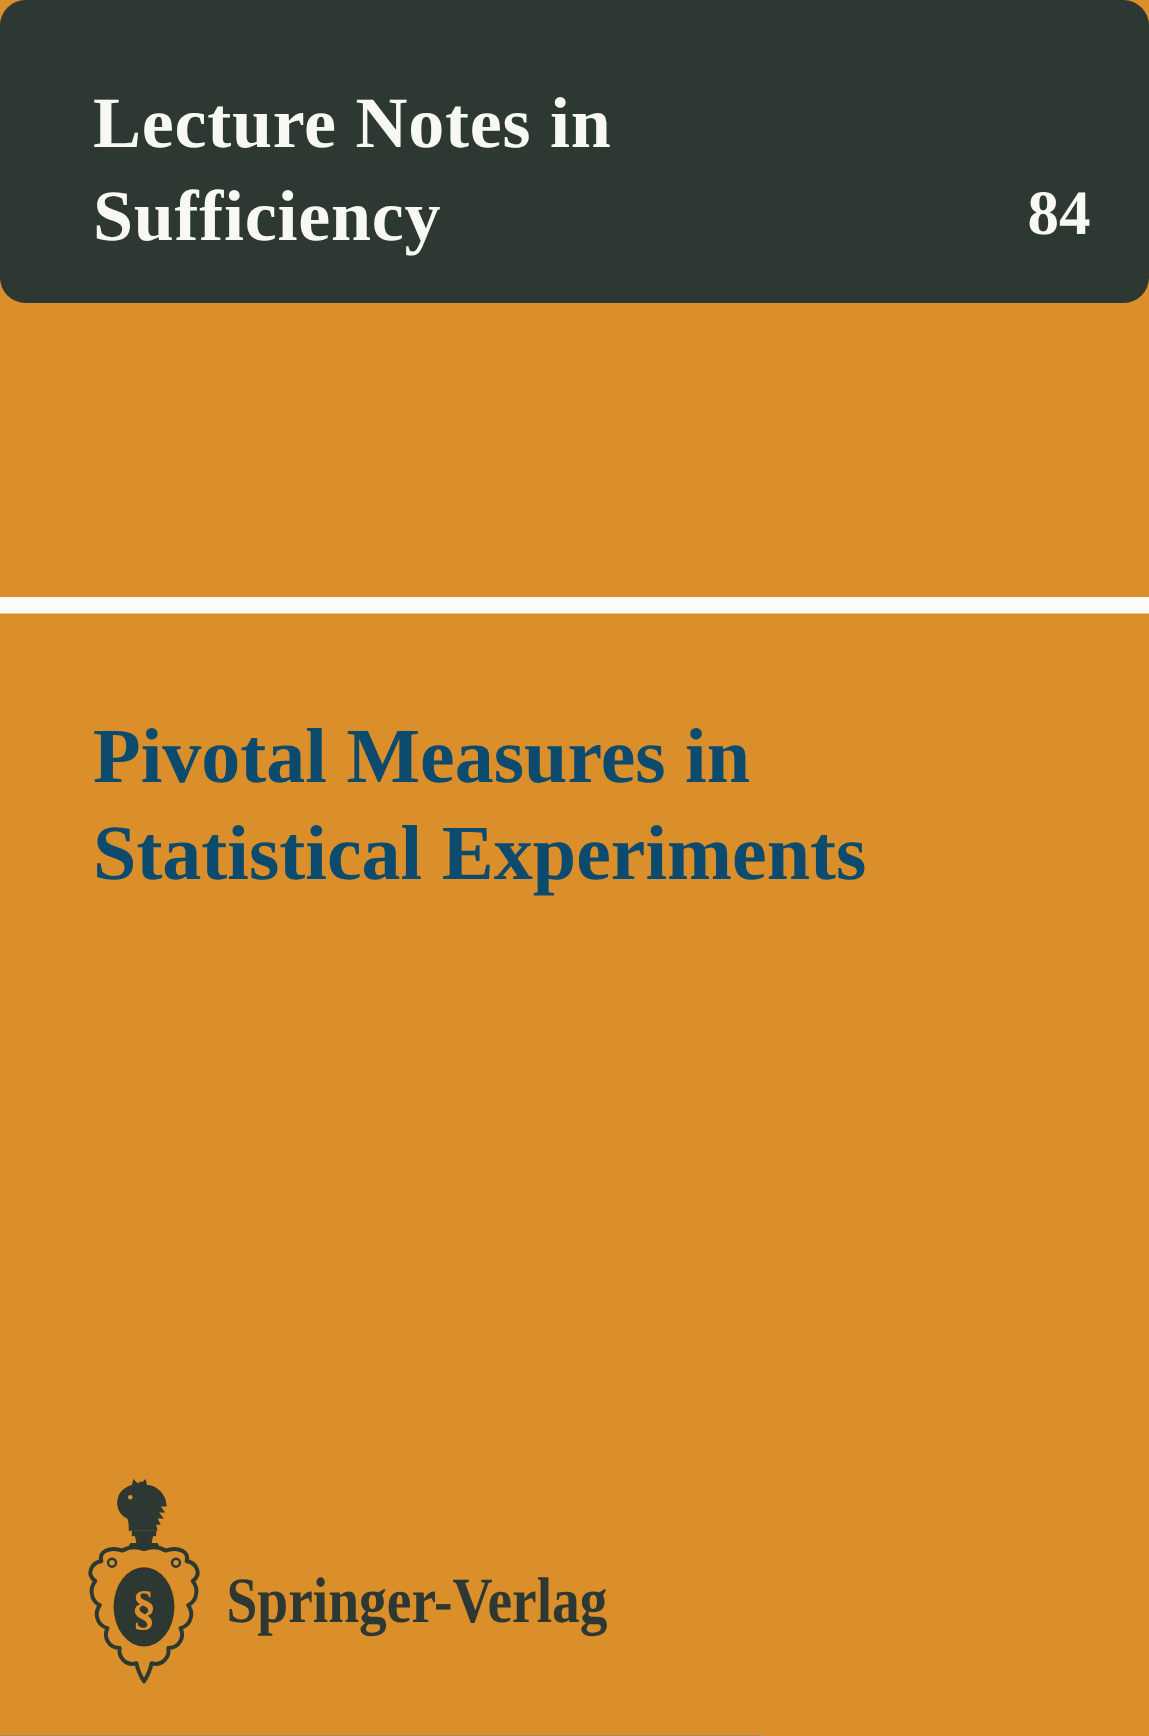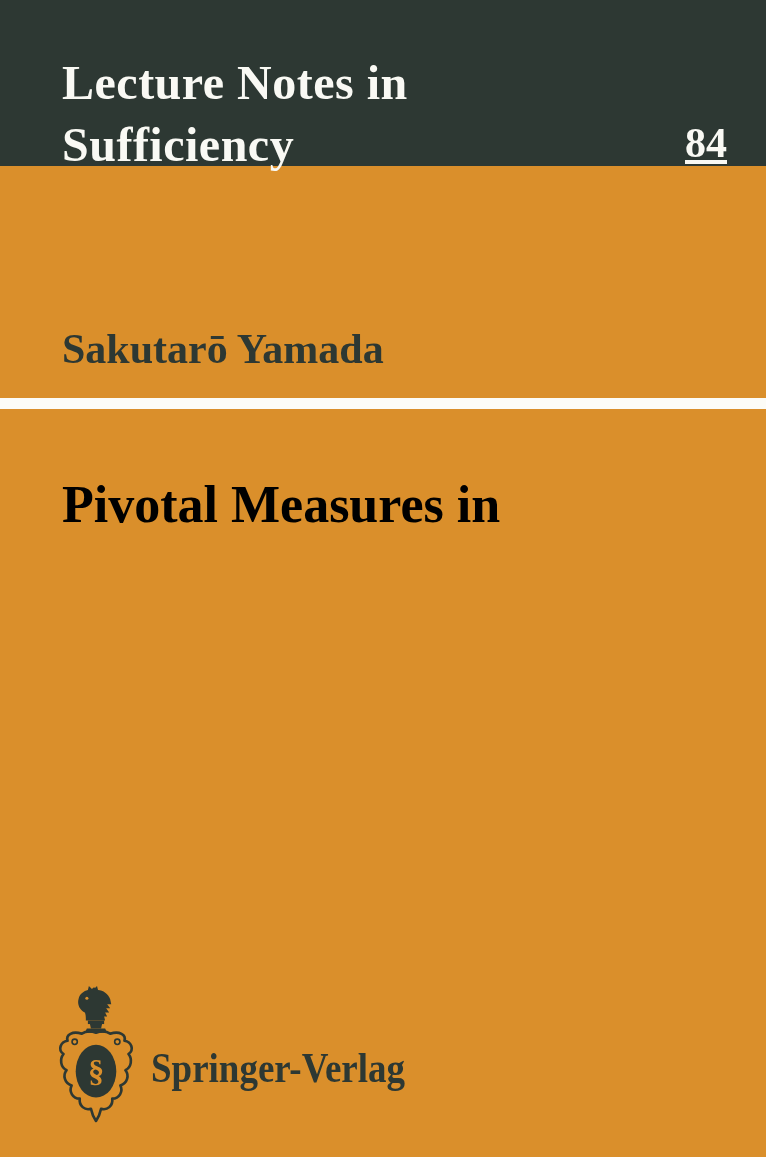--- a/index.html
+++ b/index.html
@@ -11,43 +11,43 @@
     background: #da8f2b;
     overflow: hidden;
     font-family: "Liberation Serif", "DejaVu Serif", serif;
   }
 
   
   .series-header {
     position: absolute;
     left: 0; top: 0;
     width: 100%;
-    height: 166px;
+    height: 202px;
     background: #2d3833;
+    border-radius: 17px;
   }
   .series-title {
     position: absolute;
     left: 62px;
     top: 52px;
     color: #f9f9f4;
     font-size: 48px;
     line-height: 62px;
     font-weight: bold;
     letter-spacing: 0.5px;
   }
   .series-title .line { display: block; }
   .series-volume {
     position: absolute;
     right: 39px;
     top: 122px;
     color: #f9f9f4;
     font-size: 42px;
     font-weight: bold;
     line-height: 1;
-    text-decoration: underline;
   }
 
   
   .author-name {
     position: absolute;
     left: 62px;
     top: 324px;
     color: #2d3833;
     font-size: 42px;
     font-weight: bold;
@@ -62,21 +62,21 @@
     width: 100%;
     height: 11px;
     background: #fcfcf7;
   }
 
   
   .book-title {
     position: absolute;
     left: 62px;
     top: 472px;
-    color: #000000;
+    color: #0c4a6e;
     font-size: 52px;
     line-height: 65px;
     font-weight: bold;
     letter-spacing: 0px;
   }
   .book-title .line { display: block; }
 
   
   .publisher {
     position: absolute;
@@ -111,26 +111,26 @@
 <div class="cover">
 
   <div class="series-header">
     <div class="series-title">
       <span class="line">Lecture Notes in</span>
       <span class="line">Sufficiency</span>
     </div>
     <div class="series-volume">84</div>
   </div>
 
-  <div class="author-name">Sakutarō Yamada</div>
 
   <div class="divider-stripe"></div>
 
   <div class="book-title">
     <span class="line">Pivotal Measures in</span>
+    <span class="line">Statistical Experiments</span>
   </div>
 
   <div class="publisher">
     <svg class="springer-logo" viewBox="0 0 78 136" xmlns="http://www.w3.org/2000/svg" aria-hidden="true">
 
       <path d="M29 34 C29 31 29 28 28 26 C23 24 20 18 22 12 C23 8 27 5 31 4
                L32 0 L35 3 C36 2 37 1 38 2 L40 0 L41 4
                C46 4 51 8 53 13 L54 18 L50 18 L53 22 L49 22 L52 26 L48 26
                L50 30 L47 30 L48 34 Z" fill="#2d3833"></path>
       <circle cx="30" cy="12" r="1.5" fill="#da8f2b"></circle>

